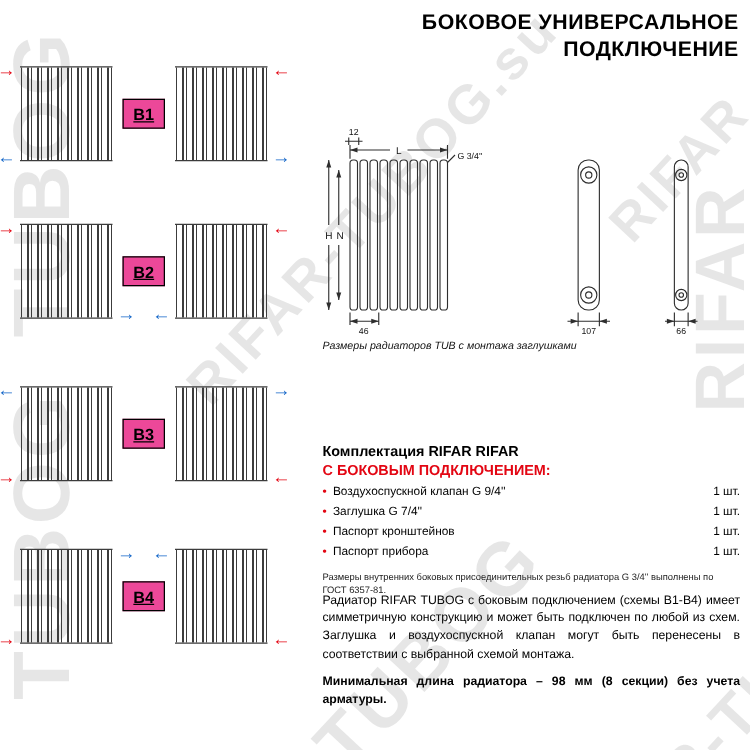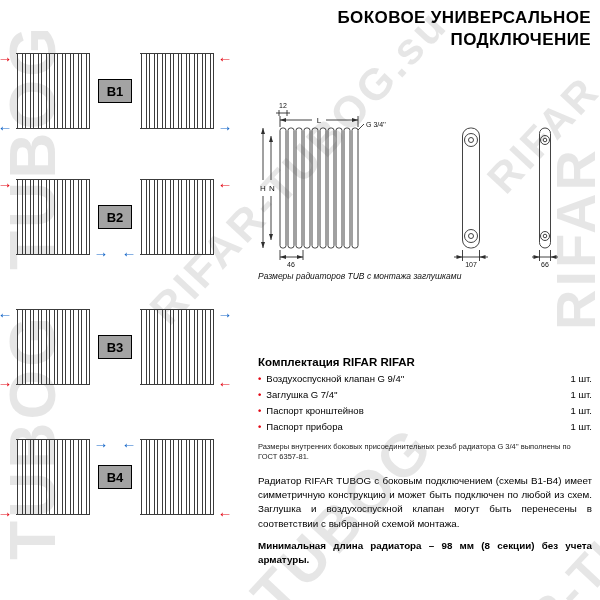--- a/index.html
+++ b/index.html
@@ -35,23 +35,23 @@
   .s1 { top:53px; } .s2 { top:179px; } .s3 { top:309px; } .s4 { top:439px; }
   .rad {
     position:absolute; top:0; width:74px; height:76px;
     border-top:1.5px solid #3c3c3c; border-bottom:1.5px solid #3c3c3c;
     background:repeating-linear-gradient(90deg,
       #fff 0 1px, #3c3c3c 1px 2px, #fff 2px 6px, #3c3c3c 6px 7px, #fff 7px 8px);
   }
   .rad.l { left:0; } .rad.r { right:0; }
   .slabel {
     position:absolute; left:82px; top:26px; width:34px; height:24px;
-    border:1.5px solid #000; background:#a3a3a3;
+    border:1.5px solid #000; background:#ec4899;
     display:flex; align-items:center; justify-content:center;
-    font-weight:700; font-size:13px;
+    font-weight:700; font-size:13px;text-decoration:underline;
   }
   .arrow {
     position:absolute; width:18px; text-align:center;
     font-size:15px; font-weight:700; line-height:13px;
   }
   .arrow.red { color:#e30613; } .arrow.blue { color:#1466c8; }
   .a-tl { left:-20px; top:-4px; }  .a-bl { left:-20px; bottom:-4px; }
   .a-tr { right:-20px; top:-4px; } .a-br { right:-20px; bottom:-4px; }
 
   
@@ -228,20 +228,21 @@
         <polygon points="283.5,157 277.5,155 277.5,159"></polygon>
           <polygon points="294.5,157 300.5,155 300.5,159"></polygon>
         <text class="dimtxt-s" x="289" y="167" text-anchor="middle">66</text>
       </g>
     </svg>
 
     <div class="caption">Размеры радиаторов TUB с монтажа заглушками</div>
 
     <div class="equip">
       <div class="equip-h">Комплектация RIFAR RIFAR</div>
+      <div class="equip-sub">С БОКОВЫМ ПОДКЛЮЧЕНИЕМ:</div>
 
       <div class="item">
         <span class="il">
             <span class="bullet">•</span>
             <span>Воздухоспускной клапан G 9/4''</span>
           </span>
         <span>1 шт.</span>
       </div>
       <div class="item">
         <span class="il">

